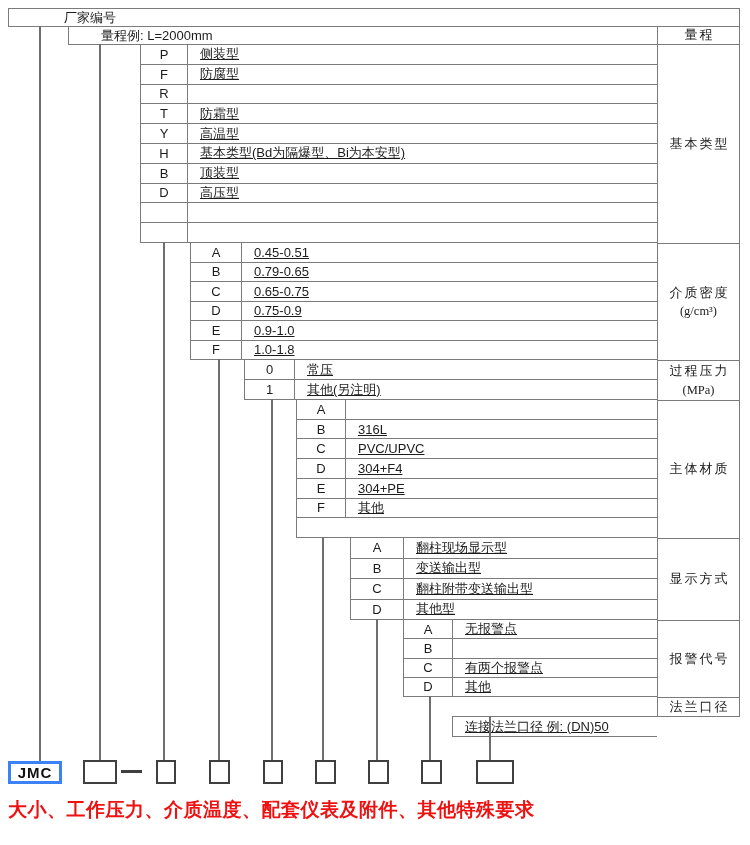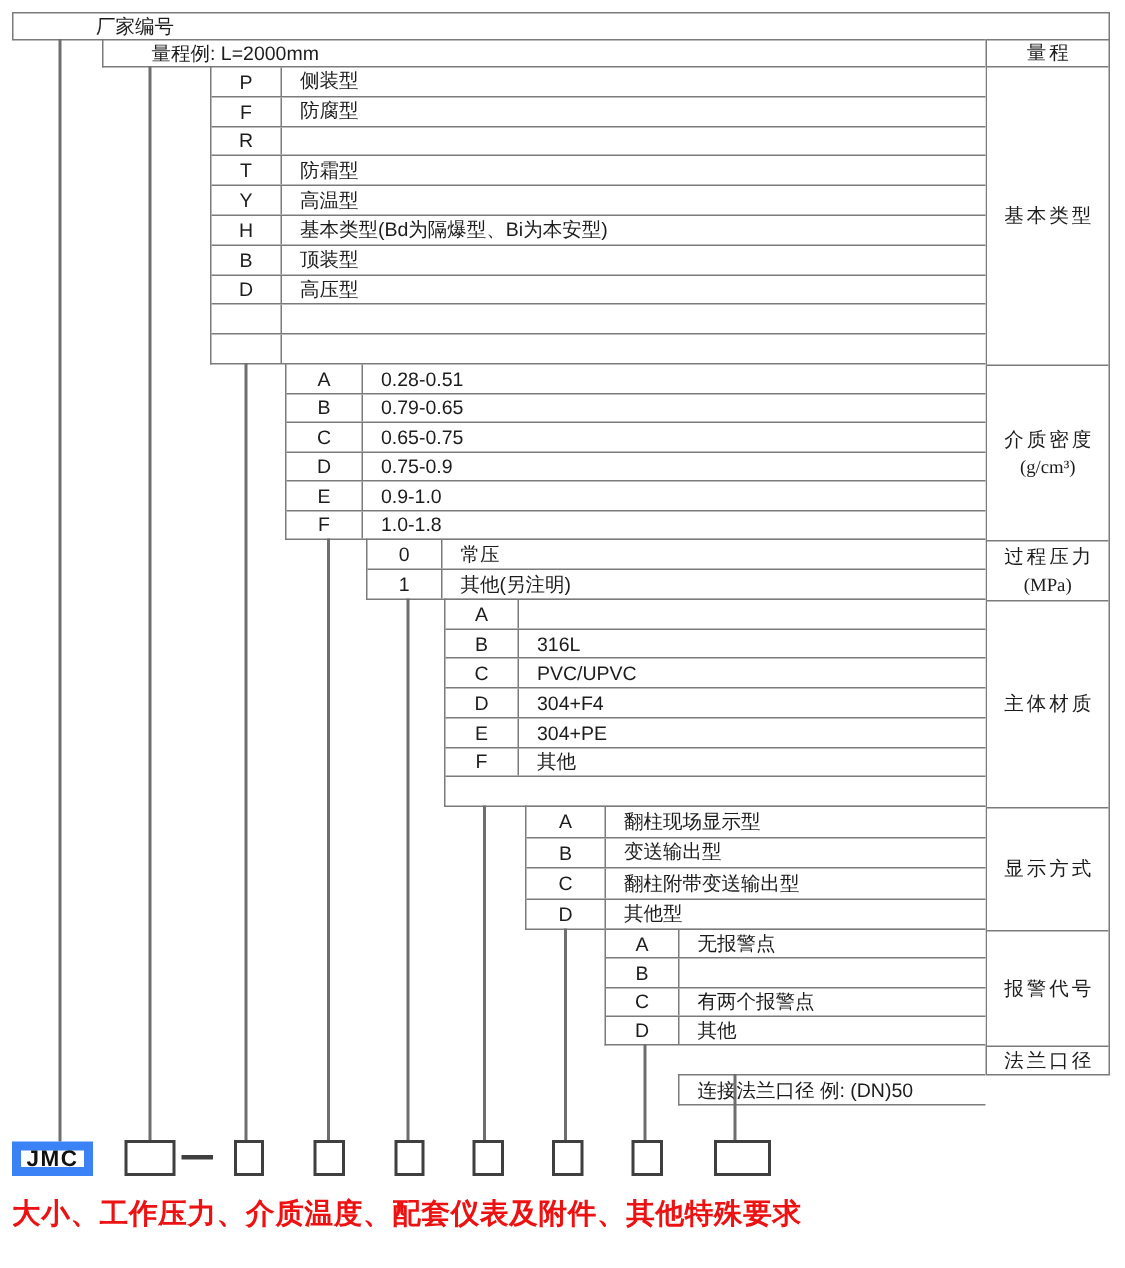--- a/index.html
+++ b/index.html
@@ -23,21 +23,21 @@
   .tbl{
     position:absolute;box-sizing:border-box;border:1px solid var(--line);border-right:none;
     display:flex;flex-direction:column;background:#fff;
   }
   .trow{flex:1;display:flex;border-top:1px solid var(--line);min-height:0;}
   .trow:first-child{border-top:none;}
   .code{
     box-sizing:border-box;border-right:1px solid var(--line);
     display:flex;align-items:center;justify-content:center;flex:none;
   }
-  .desc{flex:1;display:flex;align-items:center;padding-left:12px;white-space:nowrap;overflow:hidden;}
+  .desc{flex:1;display:flex;align-items:center;padding-left:12px;white-space:nowrap;overflow:hidden;text-decoration:underline;}
   #t-basic .code{width:47px;}
   #t-density .code{width:51px;}
   #t-pressure .code{width:50px;}
   #t-material .code{width:49px;}
   #t-display .code{width:53px;}
   #t-alarm .code{width:49px;}
   
   .labels{
     position:absolute;left:657px;top:26px;width:83px;height:691px;box-sizing:border-box;
     border:1px solid var(--line);display:flex;flex-direction:column;background:#fff;
@@ -49,21 +49,21 @@
     display:flex;flex-direction:column;align-items:center;justify-content:center;
     letter-spacing:2px;line-height:1.45;flex:none;text-indent:2px;
   }
   .lcell:first-child{border-top:none;}
   .unit{letter-spacing:0;font-size:12.5px;text-indent:0;}
   
   .vline{position:absolute;width:1.5px;background:#6e6e6e;}
   
   .bbox{position:absolute;box-sizing:border-box;border:2px solid var(--dark);background:#fff;}
   .jmc{
-    position:absolute;box-sizing:border-box;border:6px solid #3b82f6;background:#fff;
+    position:absolute;box-sizing:border-box;border:3px solid #3b82f6;background:#fff;
     display:flex;align-items:center;justify-content:center;
     font-weight:bold;font-size:15px;letter-spacing:1px;color:#111;
   }
   .dash{position:absolute;height:3px;background:var(--dark);}
   
   .note{
     position:absolute;left:8px;top:796px;width:736px;
     color:var(--red);font-weight:bold;font-size:19px;line-height:27px;
     letter-spacing:0.5px;white-space:nowrap;
   }
@@ -147,21 +147,21 @@
     </div>
     <div class="trow">
       <span class="code"></span>
       <span class="desc"></span>
     </div>
   </div>
 
   <div class="tbl" id="t-density" style="left:190px;top:242px;width:467px;height:118px">
     <div class="trow">
       <span class="code">A</span>
-      <span class="desc">0.28-0.51</span>
+      <span class="desc">0.45-0.51</span>
     </div>
     <div class="trow">
       <span class="code">B</span>
       <span class="desc">0.79-0.65</span>
     </div>
     <div class="trow">
       <span class="code">C</span>
       <span class="desc">0.65-0.75</span>
     </div>
     <div class="trow">

